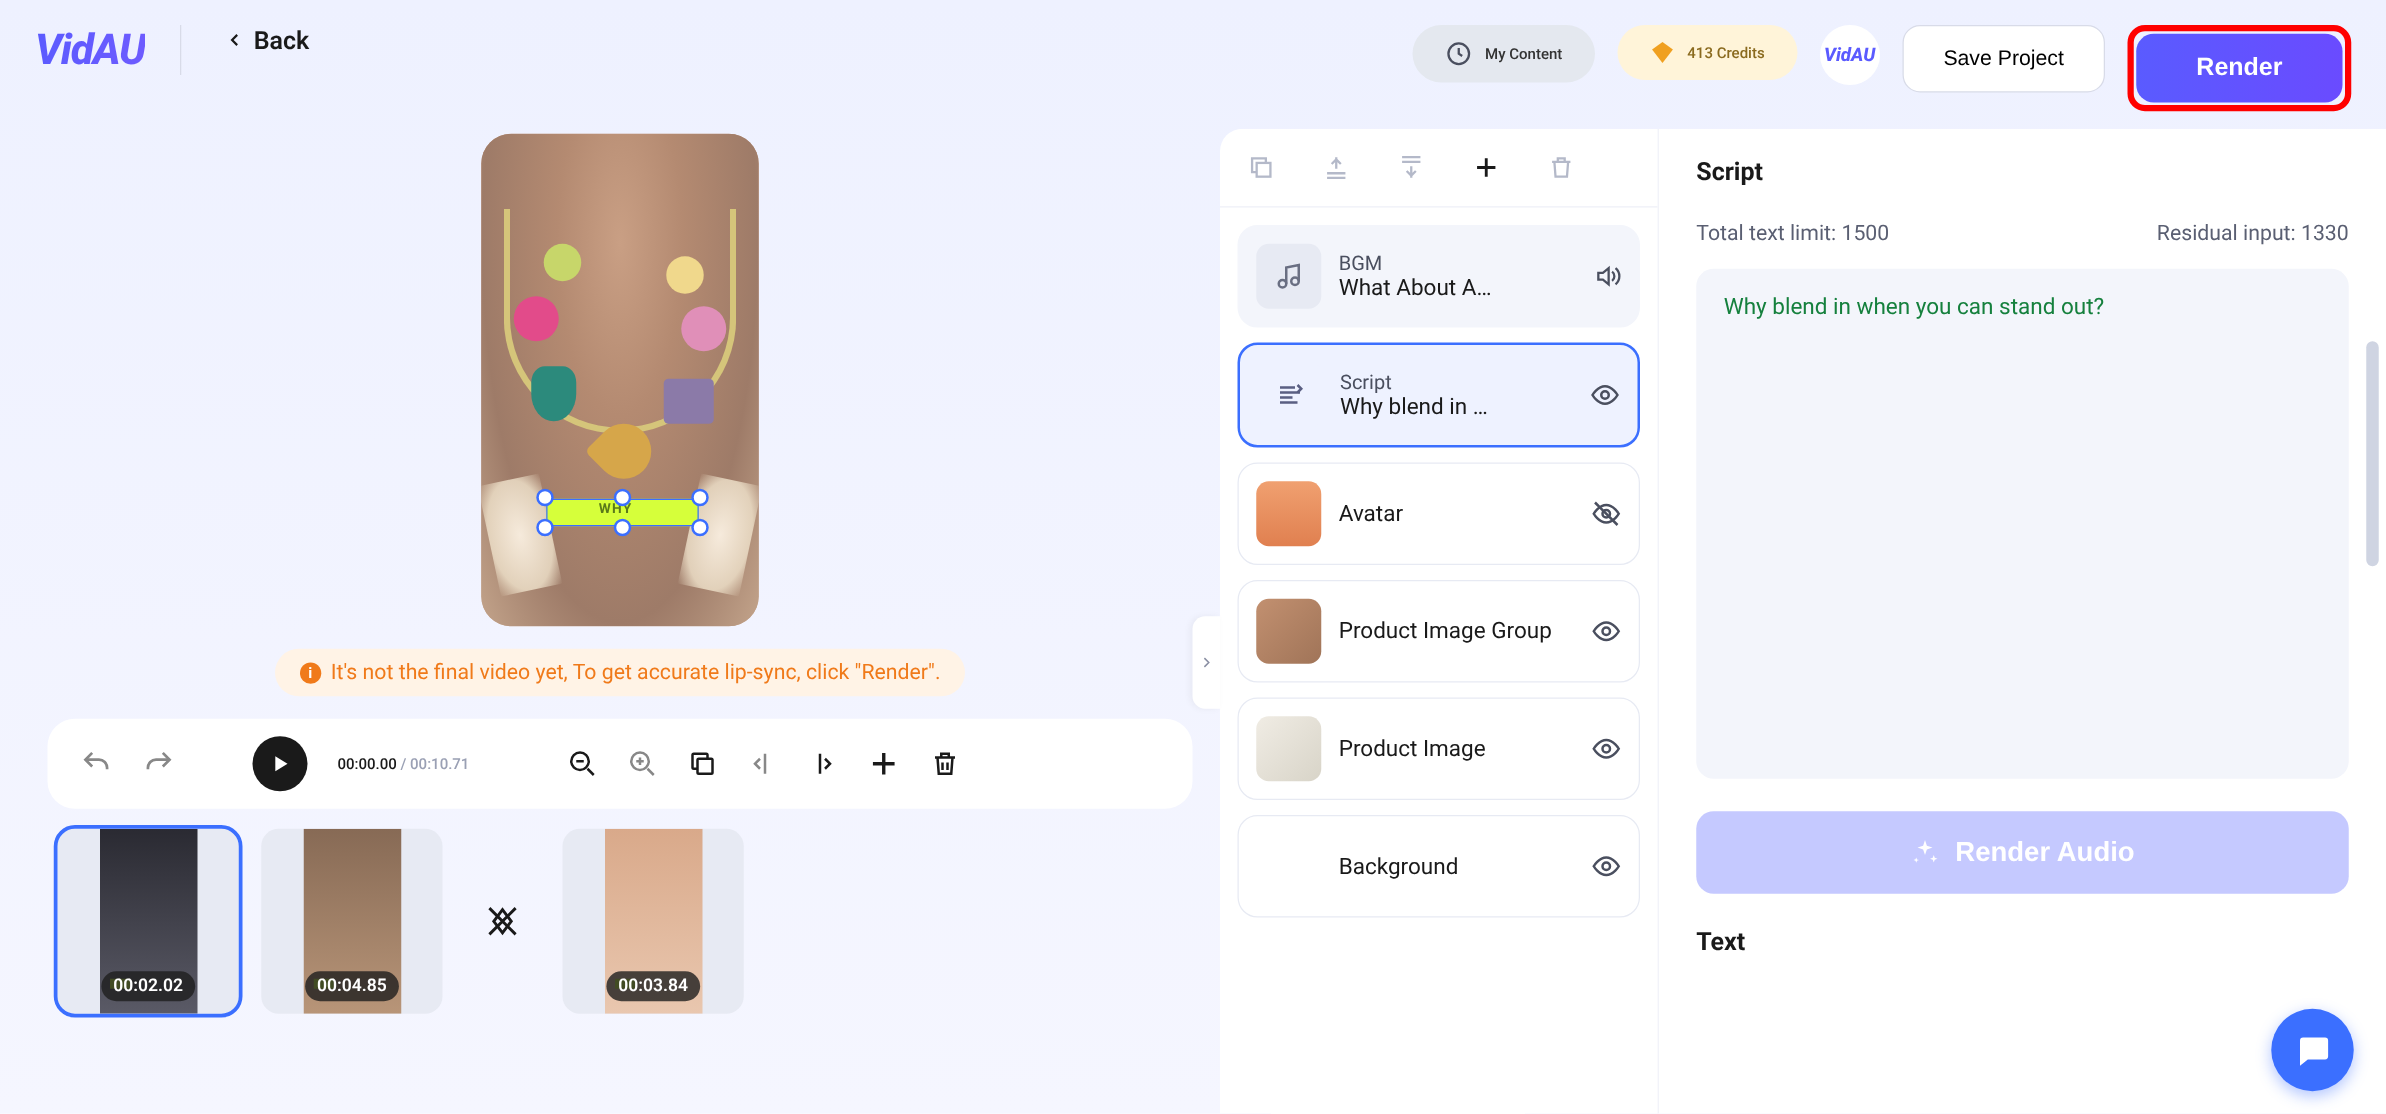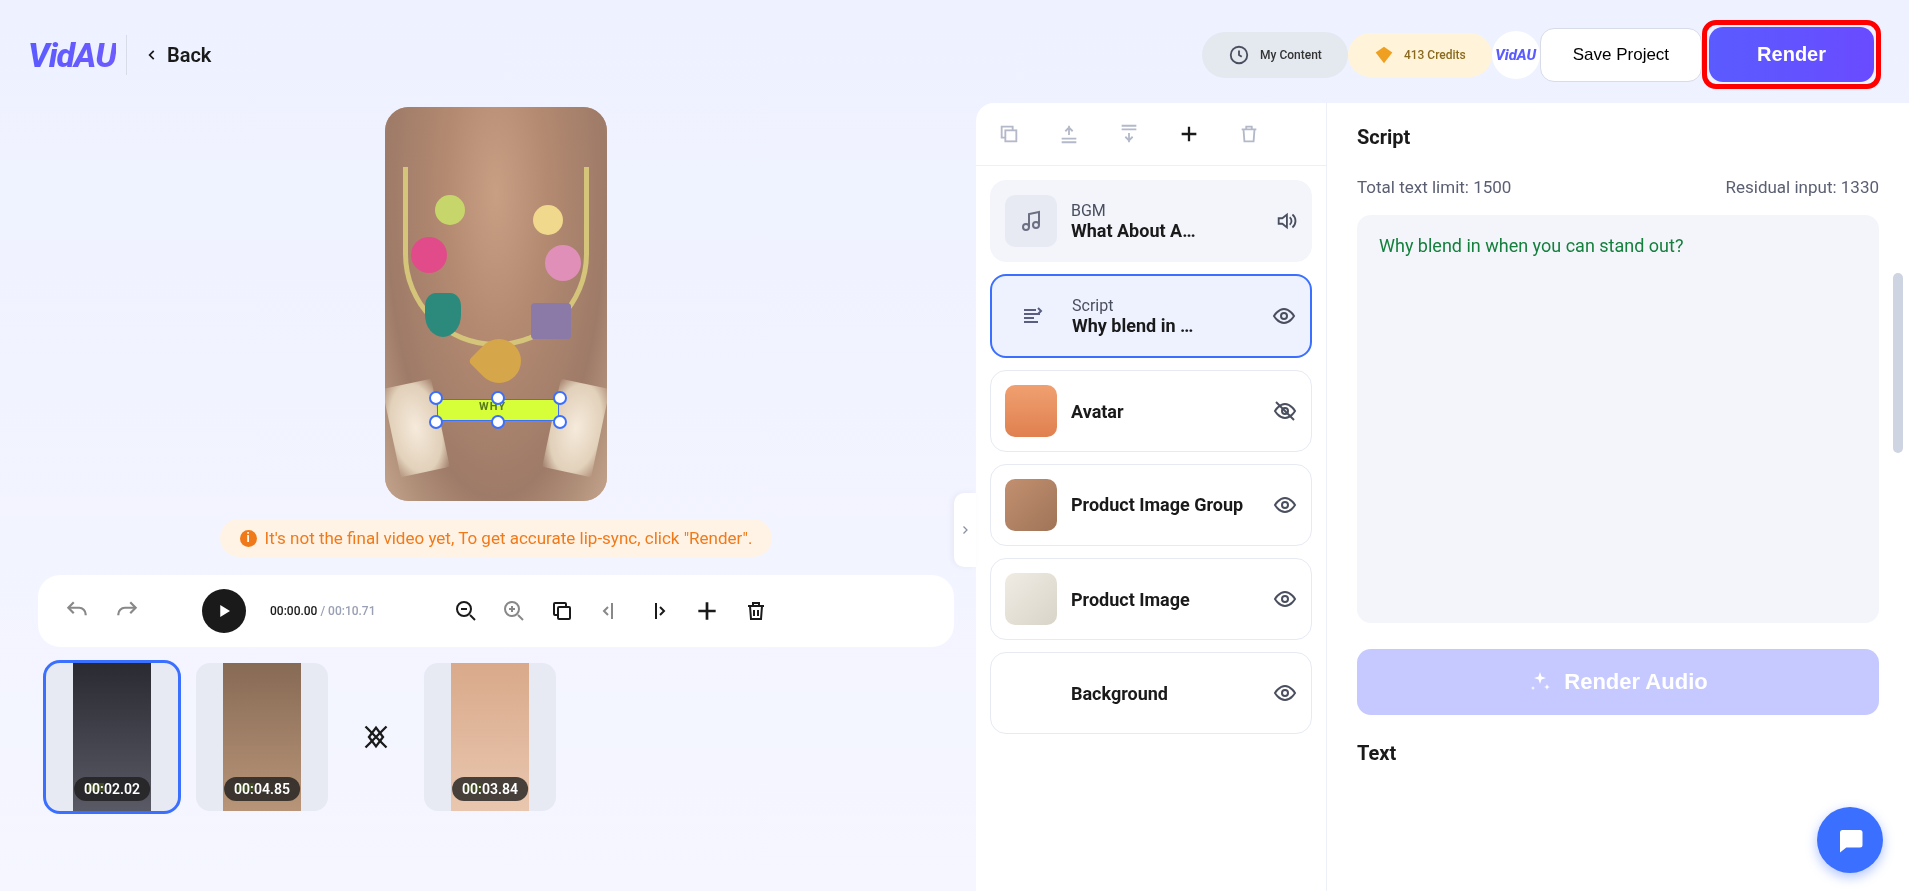--- a/index.html
+++ b/index.html
@@ -1,21 +1,21 @@
 <!DOCTYPE html>
 <html><head>
 <meta charset="utf-8">
 <style>
 * { box-sizing: border-box; margin: 0; padding: 0; }
 body { font-family: -apple-system, BlinkMacSystemFont, "Segoe UI", Roboto, sans-serif; background: linear-gradient(180deg, #eef1ff 0%, #f5f6ff 100%); color: #1a1a1a; overflow: hidden; }
 
 .app { display: flex; flex-direction: column; height: 891px; width: 1909px; position: relative; }
 
 
-.header { display: flex; align-items: center; padding: 20px 28px 14px; }
+.header { display: flex; align-items: flex-start; padding: 20px 28px 14px; gap: 18px; }
 .logo { font-size: 34px; font-weight: 800; font-style: italic; background: linear-gradient(90deg, #5b5bff 0%, #6d5bff 100%); -webkit-background-clip: text; background-clip: text; -webkit-text-fill-color: transparent; letter-spacing: -1px; }
 .logo-sep { width: 1px; height: 40px; background: #d8dbe8; margin: 0 18px 0 10px; }
 .back-btn { display: flex; align-items: center; gap: 8px; font-size: 20px; font-weight: 600; color: #1a1a1a; cursor: pointer; }
 .back-btn svg { width: 14px; height: 14px; }
 .header-spacer { flex: 1; }
 .pill { display: inline-flex; align-items: center; gap: 10px; border-radius: 999px; padding: 12px 26px; font-size: 12px; font-weight: 500; }
 .pill-gray { background: #e4e8ef; color: #333; }
 .pill-yellow { background: #fff4d9; color: #8a6a1e; }
 .pill-yellow .diamond { color: #f0a020; }
 .brand-badge { width: 48px; height: 48px; border-radius: 50%; background: #fff; display: flex; align-items: center; justify-content: center; font-size: 15px; font-weight: 800; font-style: italic; color: #5b5bff; }
@@ -56,21 +56,21 @@
 .timeline-bar { background: #fff; border-radius: 22px; padding: 14px 26px; margin: 18px 14px 0 14px; width: 916px; display: flex; align-items: center; gap: 24px; }
 .timeline-bar .icon-btn { color: #888; cursor: pointer; display: flex; }
 .timeline-bar .icon-btn.black { color: #1a1a1a; }
 .play-btn { width: 44px; height: 44px; border-radius: 50%; background: #1a1a1a; color: #fff; display: flex; align-items: center; justify-content: center; cursor: pointer; }
 .time-text { font-size: 12px; font-weight: 500; }
 .time-total { color: #9aa0b4; }
 .tb-sep { flex: 0 0 14px; }
 
 
 .clips { display: flex; gap: 18px; padding: 16px 30px; width: 100%; }
-.clip { width: 132px; height: 148px; border-radius: 14px; background: #e7eaf3; position: relative; overflow: hidden; cursor: pointer; display:flex; }
+.clip { width: 145px; height: 148px; border-radius: 14px; background: #e7eaf3; position: relative; overflow: hidden; cursor: pointer; display:flex; }
 .clip.active { outline: 3px solid #3b6fff; }
 .clip .thumb { width: 78px; height: 100%; margin: 0 auto; }
 .t1 { background: linear-gradient(180deg, #2a2a32 0%, #5a5a66 100%); }
 .t2 { background: linear-gradient(180deg, #876a55 0%, #b89578 100%); }
 .t3 { background: linear-gradient(180deg, #d9a98a 0%, #e9c7af 100%); }
 .clip .dur { position: absolute; left: 50%; transform: translateX(-50%); bottom: 10px; background: rgba(30,30,30,0.8); color: #fff; padding: 4px 10px; border-radius: 999px; font-size: 14px; font-weight: 600; }
 .clip .bar { position: absolute; bottom: 20px; left: 42px; width: 16px; height: 8px; background: #caff3a; }
 .transition { width: 60px; height: 148px; display: flex; align-items: center; justify-content: center; color: #1a1a1a; }
 
 
@@ -82,21 +82,21 @@
 .layer-item { display: flex; align-items: center; gap: 14px; border: 1.5px solid #e7eaf3; border-radius: 16px; padding: 14px 14px; background: #fff; cursor: pointer; position: relative; }
 .layer-item.bgm { background: #f3f5fb; border-color: #f3f5fb; }
 .layer-item.active { border: 2.5px solid #3b6fff; background: #eef2ff; }
 .layer-thumb { width: 52px; height: 52px; border-radius: 10px; background: #e7eaf3; display: flex; align-items: center; justify-content: center; color: #6a6f82; flex-shrink: 0; background-size: cover; }
 .lt-script { background: #eef2ff; }
 .lt-avatar { background: linear-gradient(180deg,#f0a070,#e08050); }
 .lt-pig { background: linear-gradient(135deg,#c29070,#a07458); }
 .lt-pi { background: linear-gradient(135deg,#f0ece4,#d8d4c8); }
 .layer-text { flex: 1; min-width: 0; }
 .layer-label { font-size: 16px; color: #4a4f5f; }
-.layer-title { font-size: 18px; font-weight: 700; color: #1a1a1a; white-space: nowrap; overflow: hidden; text-overflow: ellipsis; }
+.layer-title { font-size: 18px; font-weight: 400; color: #1a1a1a; white-space: nowrap; overflow: hidden; text-overflow: ellipsis; }
 .layer-eye { color: #4a4f5f; cursor: pointer; flex-shrink: 0; }
 .expand-tab { position: absolute; left: -22px; top: 390px; width: 22px; height: 74px; background: #fff; border-radius: 10px 0 0 10px; display: flex; align-items: center; justify-content: center; color: #8a8fa3; box-shadow: -2px 0 6px rgba(0,0,0,0.05); cursor: pointer; }
 
 
 .right-panel { flex: 1; background: #fff; border-left: 1px solid #eef0f7; padding: 22px 30px 0 30px; display: flex; flex-direction: column; }
 .rp-title { font-size: 20px; font-weight: 700; margin-bottom: 28px; }
 .rp-meta { display: flex; justify-content: space-between; font-size: 17px; color: #5a5f72; margin-bottom: 18px; }
 .rp-textarea { flex: 0 0 auto; height: 408px; background: #f3f5fb; border-radius: 14px; padding: 20px 22px; font-size: 18px; color: #15803d; resize: none; border: none; font-family: inherit; outline: none; }
 .rp-scroll-hint { position: absolute; right: 6px; top: 170px; width: 10px; height: 180px; background: #cfd4e2; border-radius: 6px; }
 .render-audio { margin-top: 26px; background: #c5c9ff; color: #fff; border: none; border-radius: 14px; padding: 20px; font-size: 22px; font-weight: 600; display: flex; align-items: center; justify-content: center; gap: 12px; cursor: pointer; }

